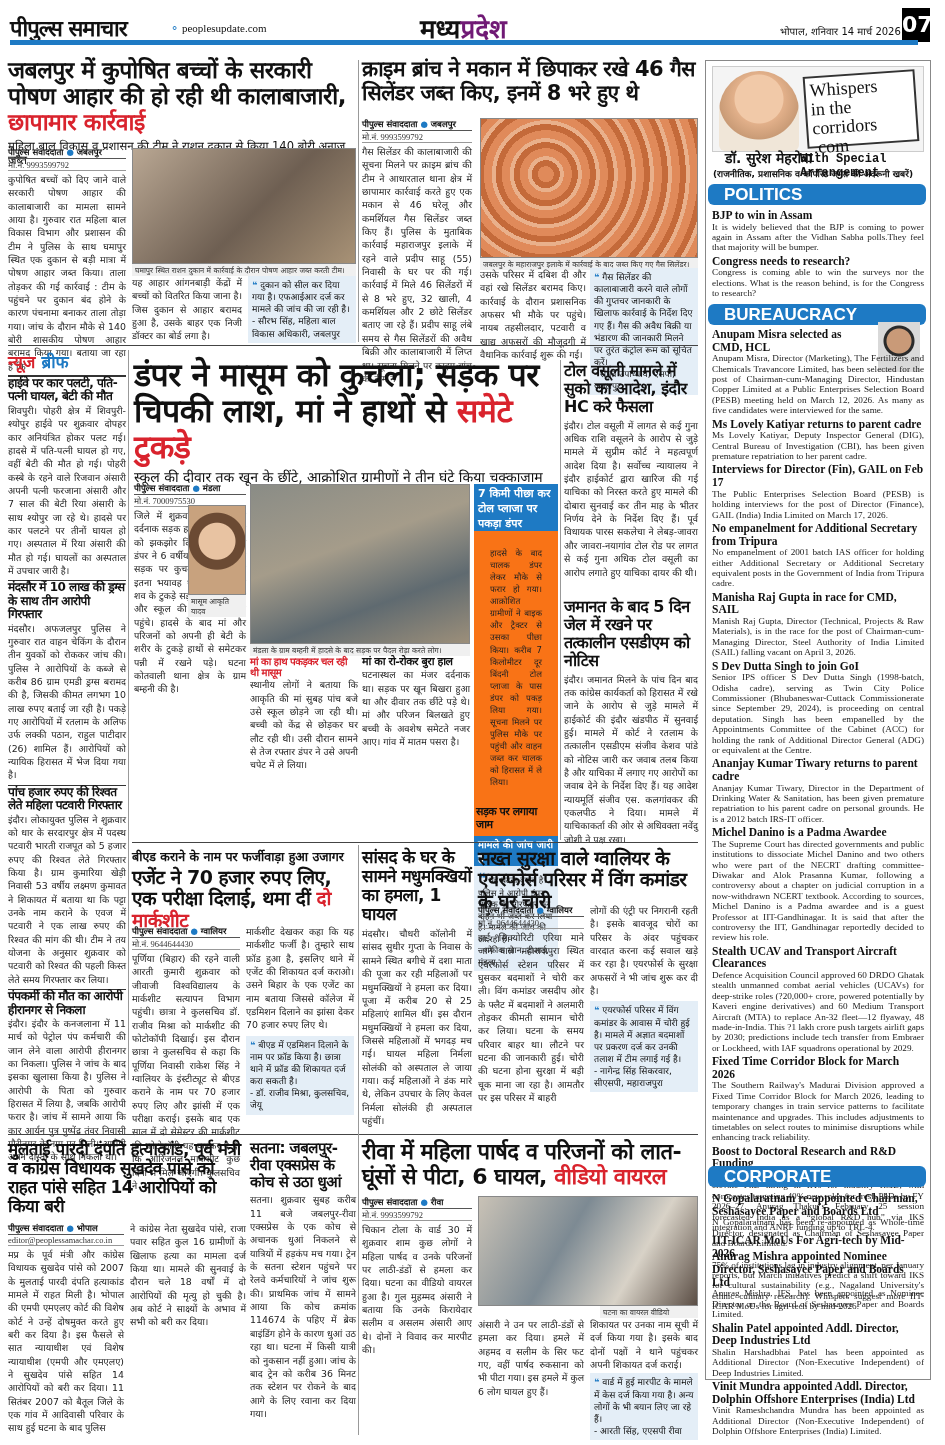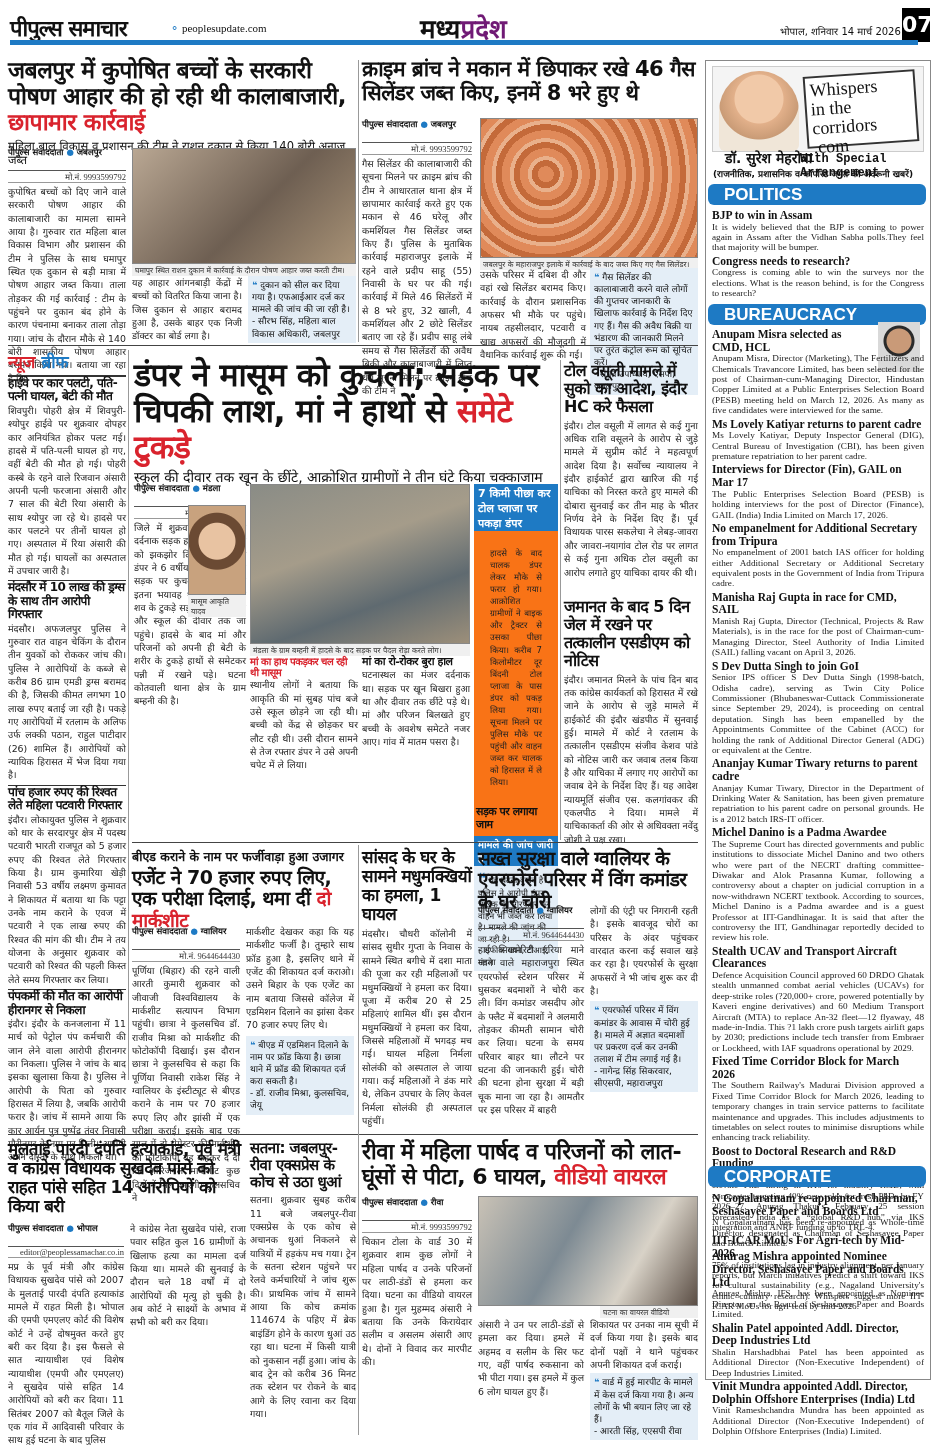--- a/index.html
+++ b/index.html
@@ -9,23 +9,23 @@
 .logo{left:0;top:4px;font-size:22px;font-weight:bold;font-family:"DejaVu Serif",serif;letter-spacing:-1px}
 .site{left:160px;top:14px;font-size:11px;font-family:"Liberation Serif",serif}
 .section-title{left:410px;top:2px;font-size:26px;font-weight:bold}
 .section-title .red{color:#701a75}
 .dateline{left:770px;top:16px;font-size:10px}
 .pageno{left:892px;top:0;width:28px;height:34px;background:#000;color:#fff;font-size:22px;font-weight:bold;text-align:center;line-height:34px}
 .bluebar{left:10px;top:40px;width:908px;height:5px;background:#1e7ac4}
 .hl{font-weight:bold;line-height:1.12;letter-spacing:-0.5px}
 .hl .red{color:#d9232d}
 .sub{font-size:13px;line-height:1.2}
-.byline{font-size:8.5px;font-weight:bold;border-bottom:1px solid #555;padding-bottom:13px}
+.byline{font-size:8.5px;font-weight:bold;border-bottom:1px solid #555;padding-bottom:1px}
 .byline .dot{color:#1e7ac4}
-.mob{font-size:8.5px;text-align:right;color:#333;border-bottom:1px solid #999;margin-bottom:2px;font-family:"Liberation Serif",serif}
+.mob{font-size:8.5px;text-align:left;color:#333;border-bottom:1px solid #999;margin-bottom:2px;font-family:"Liberation Serif",serif}
 .body{font-size:9.4px;line-height:1.42;text-align:justify;color:#222}
 .photo{background:linear-gradient(135deg,#b9a793,#6e5f52 55%,#a89276);border:1px solid #888}
 .photo.cyl{background:repeating-radial-gradient(circle at 30% 40%,#e08a5a 0 8px,#c46a3a 8px 14px,#e9b08b 14px 18px)}
 .caption{font-size:7.5px;color:#333;background:#f0f0f0;padding:1px 3px}
 .vline{background:#999;width:1px}
 .hline{background:#444;height:1px}
 .quotebox{background:#e4eef7;padding:3px 4px;font-size:9px;line-height:1.35}
 .bluehead{background:#1e7ac4;color:#fff;font-weight:bold;padding:1px 4px}
 .brief-head{font-size:17px;font-weight:bold;color:#d9232d}
 .brief-head .blue{color:#1e7ac4}
@@ -248,21 +248,21 @@
 <div class="col" style="left:712px;top:326px;width:212px">
   <div>
       <div class="ehead" style="width:162px">Anupam Misra selected as CMD, HCL</div>
       <div class="ebody">Anupam Misra, Director (Marketing), The Fertilizers and Chemicals Travancore Limited, has been selected for the post of Chairman-cum-Managing Director, Hindustan Copper Limited at a Public Enterprises Selection Board (PESB) meeting held on March 12, 2026. As many as five candidates were interviewed for the same.</div>
     </div>
   <div>
       <div class="ehead">Ms Lovely Katiyar returns to parent cadre</div>
       <div class="ebody">Ms Lovely Katiyar, Deputy Inspector General (DIG), Central Bureau of Investigation (CBI), has been given premature repatriation to her parent cadre.</div>
     </div>
   <div>
-      <div class="ehead">Interviews for Director (Fin), GAIL on Mar 17</div>
+      <div class="ehead">Interviews for Director (Fin), GAIL on Feb 17</div>
       <div class="ebody">The Public Enterprises Selection Board (PESB) is holding interviews for the post of Director (Finance), GAIL (India) India Limited on March 17, 2026.</div>
     </div>
   <div>
       <div class="ehead">No empanelment for Additional Secretary from Tripura</div>
       <div class="ebody">No empanelment of 2001 batch IAS officer for holding either Additional Secretary or Additional Secretary equivalent posts in the Government of India from Tripura cadre.</div>
     </div>
   <div>
       <div class="ehead">Manisha Raj Gupta in race for CMD, SAIL</div>
       <div class="ebody">Manish Raj Gupta, Director (Technical, Projects &amp; Raw Materials), is in the race for the post of Chairman-cum-Managing Director, Steel Authority of India Limited (SAIL) falling vacant on April 3, 2026.</div>
     </div>

